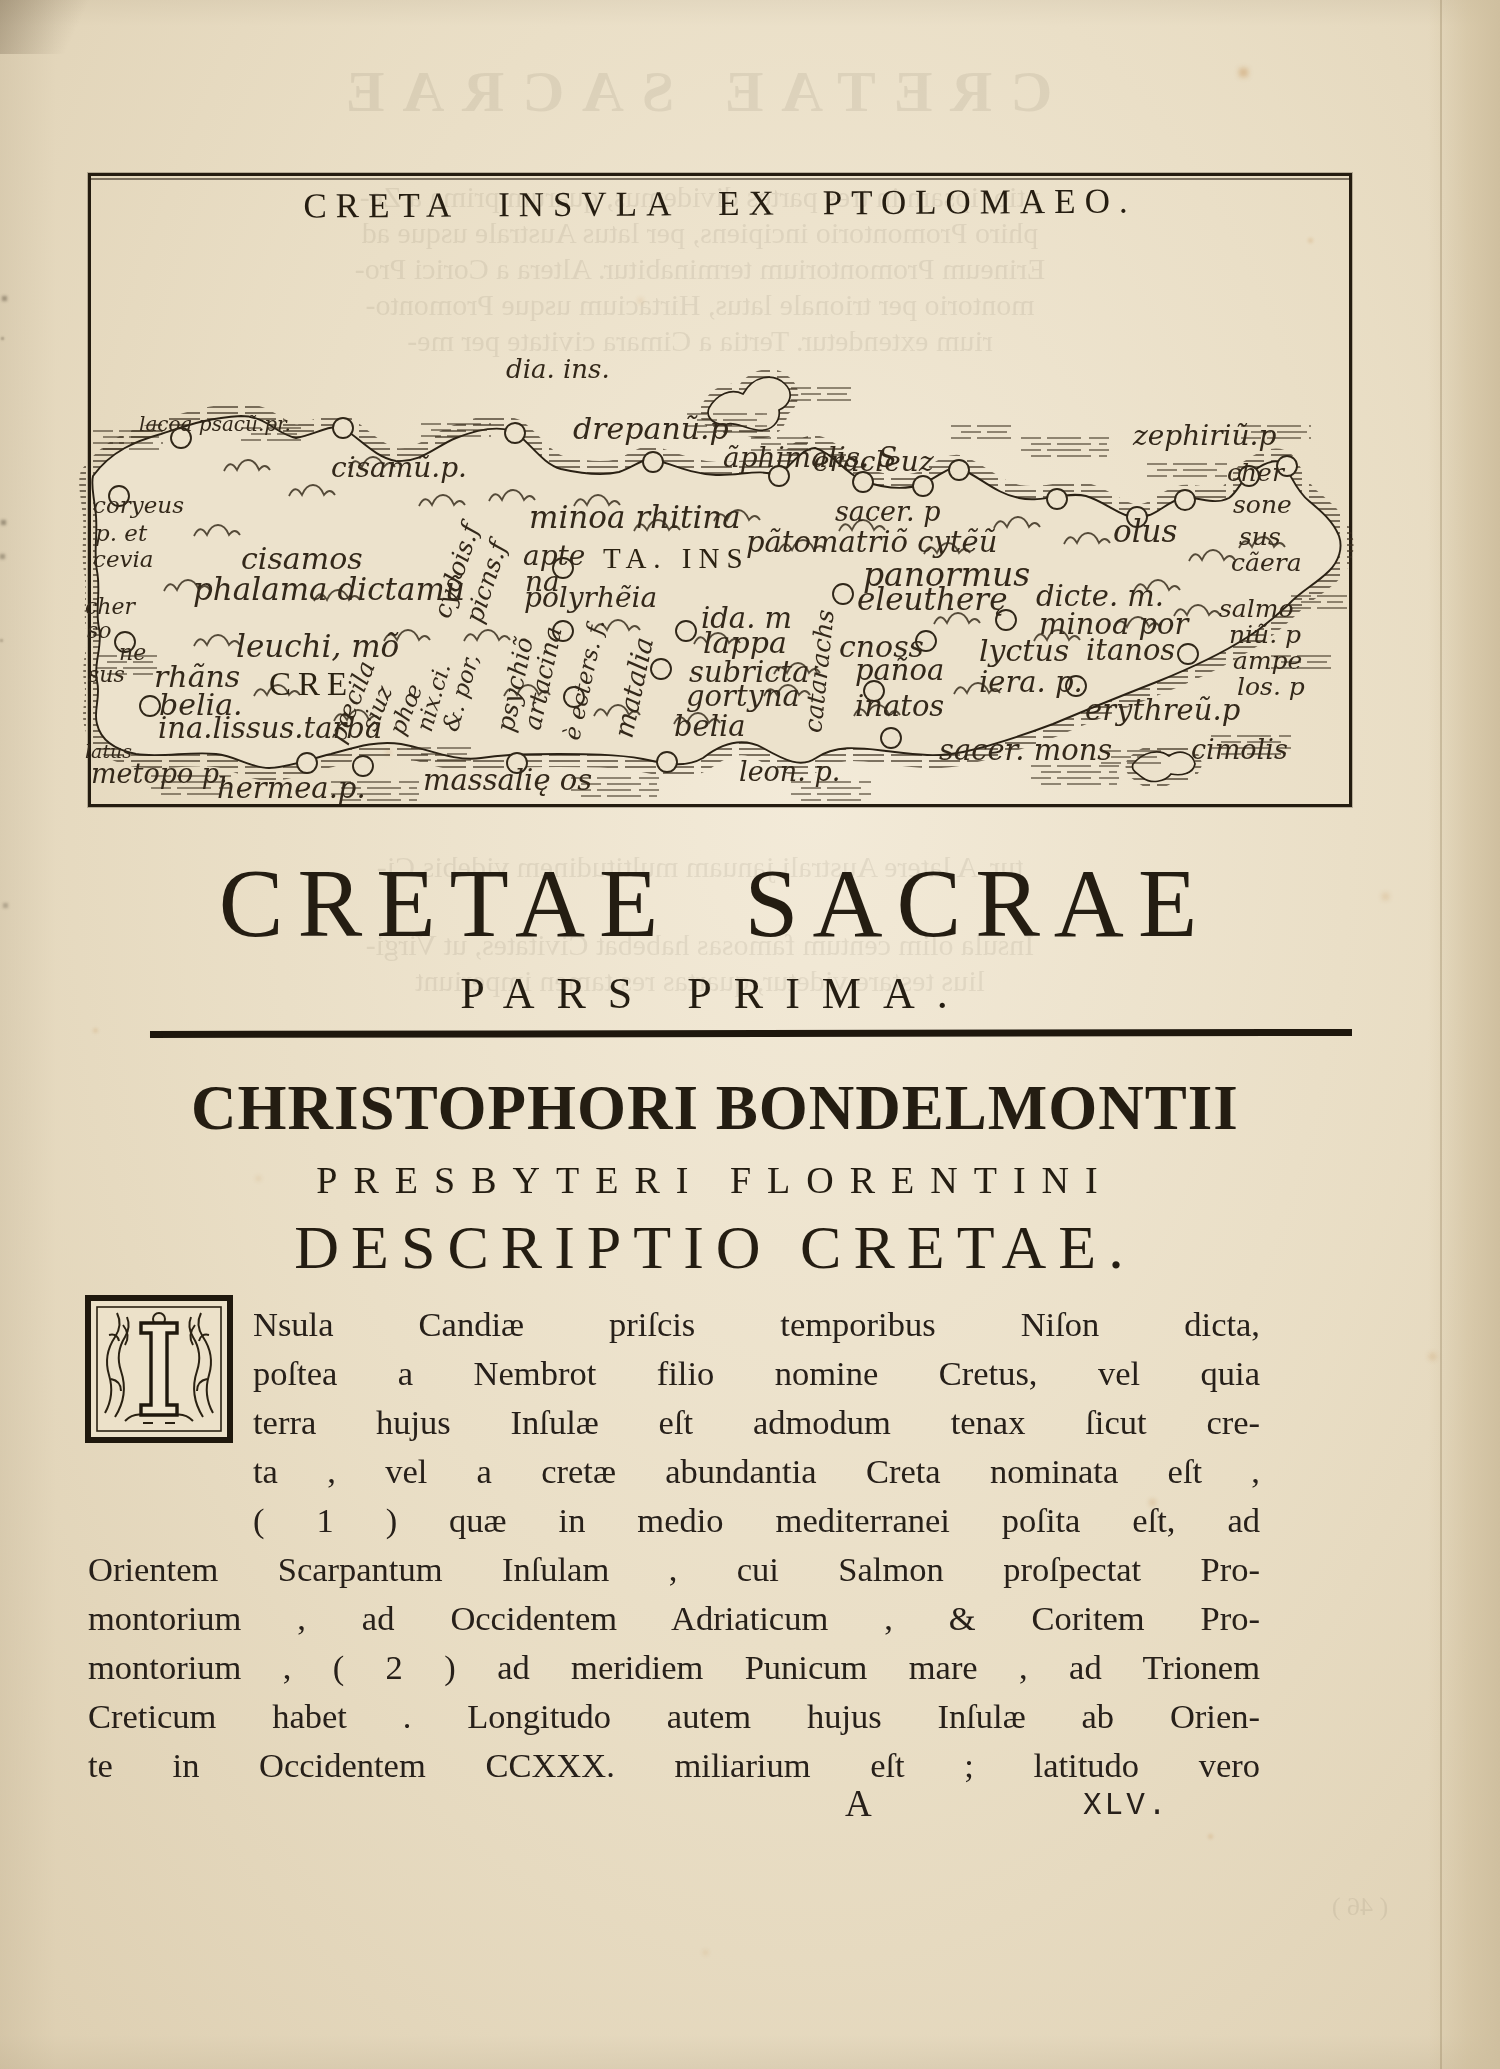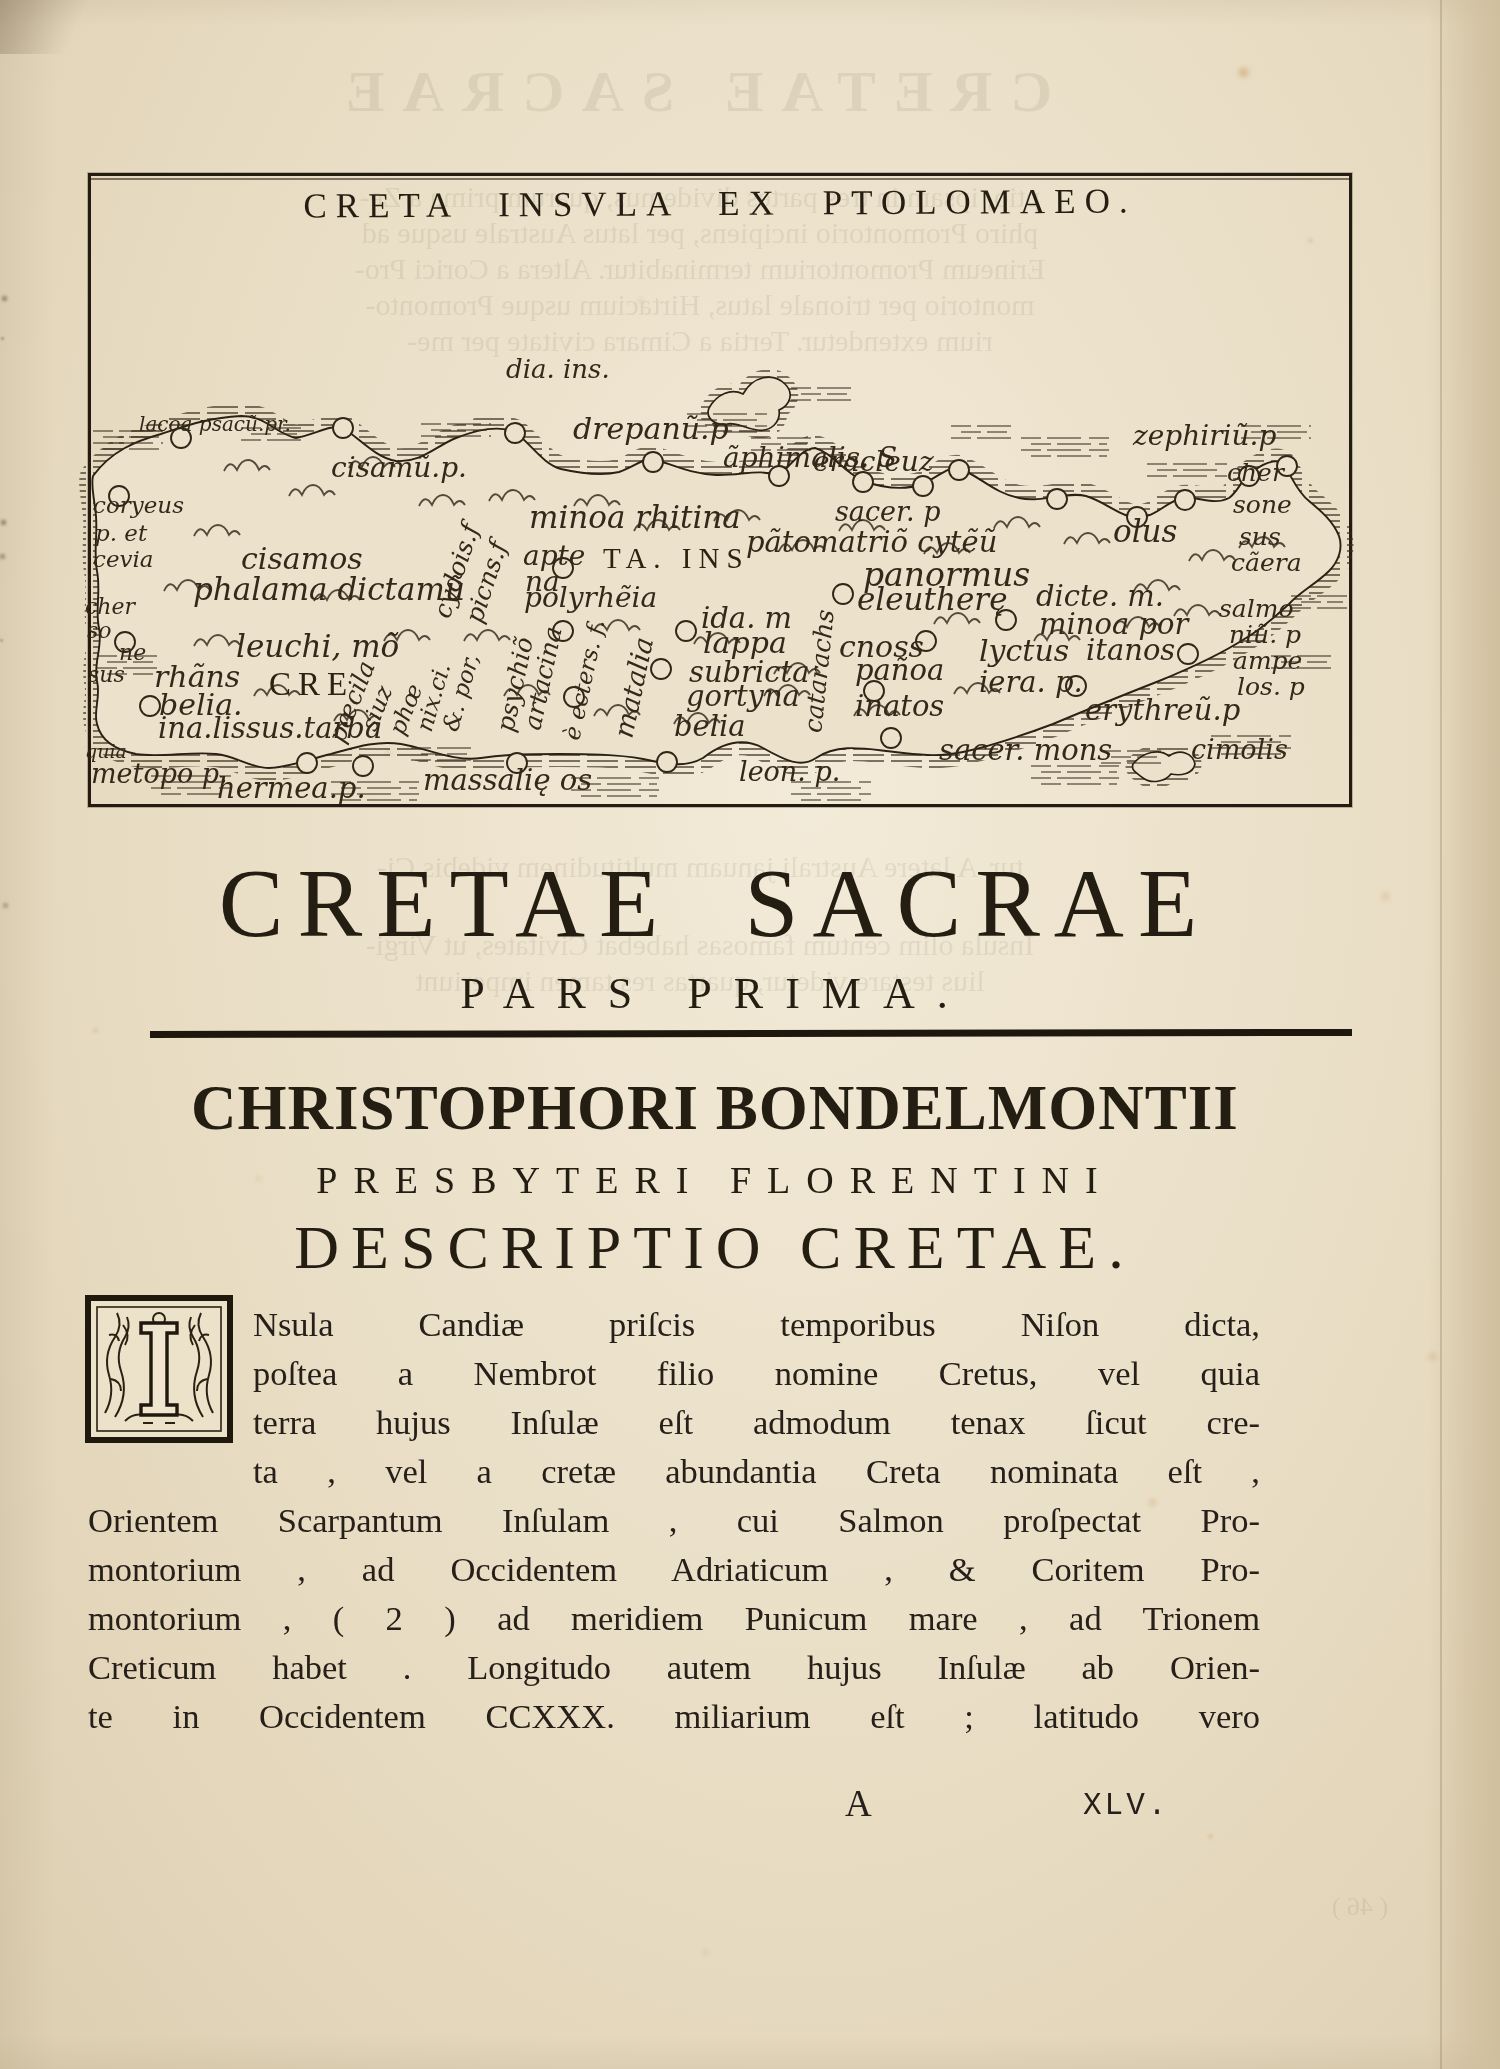--- a/index.html
+++ b/index.html
@@ -320,21 +320,21 @@
       <span class="mlabel" style="left: 764px; font-size: 29px; top: 480px;">pañoa</span>
       <span class="mlabel" style="left: 888px; font-size: 29px; top: 492px;">iera. p.</span>
       <span class="mlabel" style="left: 595px; font-size: 29px; top: 506px;">gortyna</span>
       <span class="mlabel caps" style="left: 178px; font-size: 33px; top: 492px;">CRE</span>
       <span class="mlabel" style="left: 63px; font-size: 30px; top: 486px;">rhãns</span>
       <span class="mlabel" style="left: 68px; font-size: 30px; top: 514px;">belia.</span>
       <span class="mlabel" style="left: 994px; font-size: 29px; top: 520px;">erythreũ.p</span>
       <span class="mlabel" style="left: 583px; font-size: 29px; top: 536px;">belia</span>
       <span class="mlabel" style="left: 764px; font-size: 29px; top: 516px;">inatos</span>
       <span class="mlabel" style="left: 67px; font-size: 29px; top: 538px;">ina.lissus.tarba</span>
-      <span class="mlabel" style="left: -6px; font-size: 19px; top: 566px;">quia</span>
+      <span class="mlabel" style="left: -6px; font-size: 19px; top: 566px;">latus</span>
       <span class="mlabel" style="left: 0px; font-size: 27px; top: 584px;">metopo p.</span>
       <span class="mlabel" style="left: 848px; font-size: 29px; top: 560px;">sacer. mons</span>
       <span class="mlabel" style="left: 1100px; font-size: 27px; top: 560px;">cimolis</span>
       <span class="mlabel" style="left: 126px; font-size: 29px; top: 598px;">hermea.p.</span>
       <span class="mlabel" style="left: 332px; font-size: 29px; top: 590px;">massalię os</span>
       <span class="mlabel" style="left: 648px; font-size: 27px; top: 582px;">leon. p.</span>
       <span class="mlabel" style="left: -6px; font-size: 22px; top: 420px;">cher</span>
       <span class="mlabel" style="left: -4px; font-size: 22px; top: 444px;">so</span>
       <span class="mlabel" style="left: -4px; font-size: 22px; top: 466px; margin-left: 32px;">ne</span>
       <span class="mlabel" style="left: -3px; font-size: 22px; top: 488px;">sus</span>
@@ -376,20 +376,21 @@
     <circle cx="74" cy="24" r="6"></circle>
     <path d="M58 128 h10 M80 128 h10"></path>
   </g>
   <path d="M56 28 h36 v10 h-10 v72 h10 v10 h-36 v-10 h10 v-72 h-10 z" fill="#f0e6cf" stroke="#1f180d" stroke-width="3.4"></path>
 </svg>
 <div id="body-lines">
     <div class="bline indent">Nsula Candiæ priſcis temporibus Niſon dicta,</div>
     <div class="bline indent">poſtea a Nembrot filio nomine Cretus, vel quia</div>
     <div class="bline indent">terra hujus Inſulæ eſt admodum tenax ſicut cre-</div>
     <div class="bline indent">ta , vel a cretæ abundantia Creta nominata eſt ,</div>
+    <div class="bline indent">( 1 ) quæ in medio mediterranei poſita eſt, ad</div>
     <div class="bline">Orientem Scarpantum Inſulam , cui Salmon proſpectat Pro-</div>
     <div class="bline">montorium , ad Occidentem Adriaticum , &amp; Coritem Pro-</div>
     <div class="bline">montorium , ( 2 ) ad meridiem Punicum mare , ad Trionem</div>
     <div class="bline">Creticum habet .  Longitudo autem hujus Inſulæ ab Orien-</div>
     <div class="bline">te in Occidentem CCXXX. miliarium eſt ; latitudo vero</div>
   </div>
 <div id="sig-mark">A</div>
 <div id="page-num">XLV.</div>
 
 </body></html>

